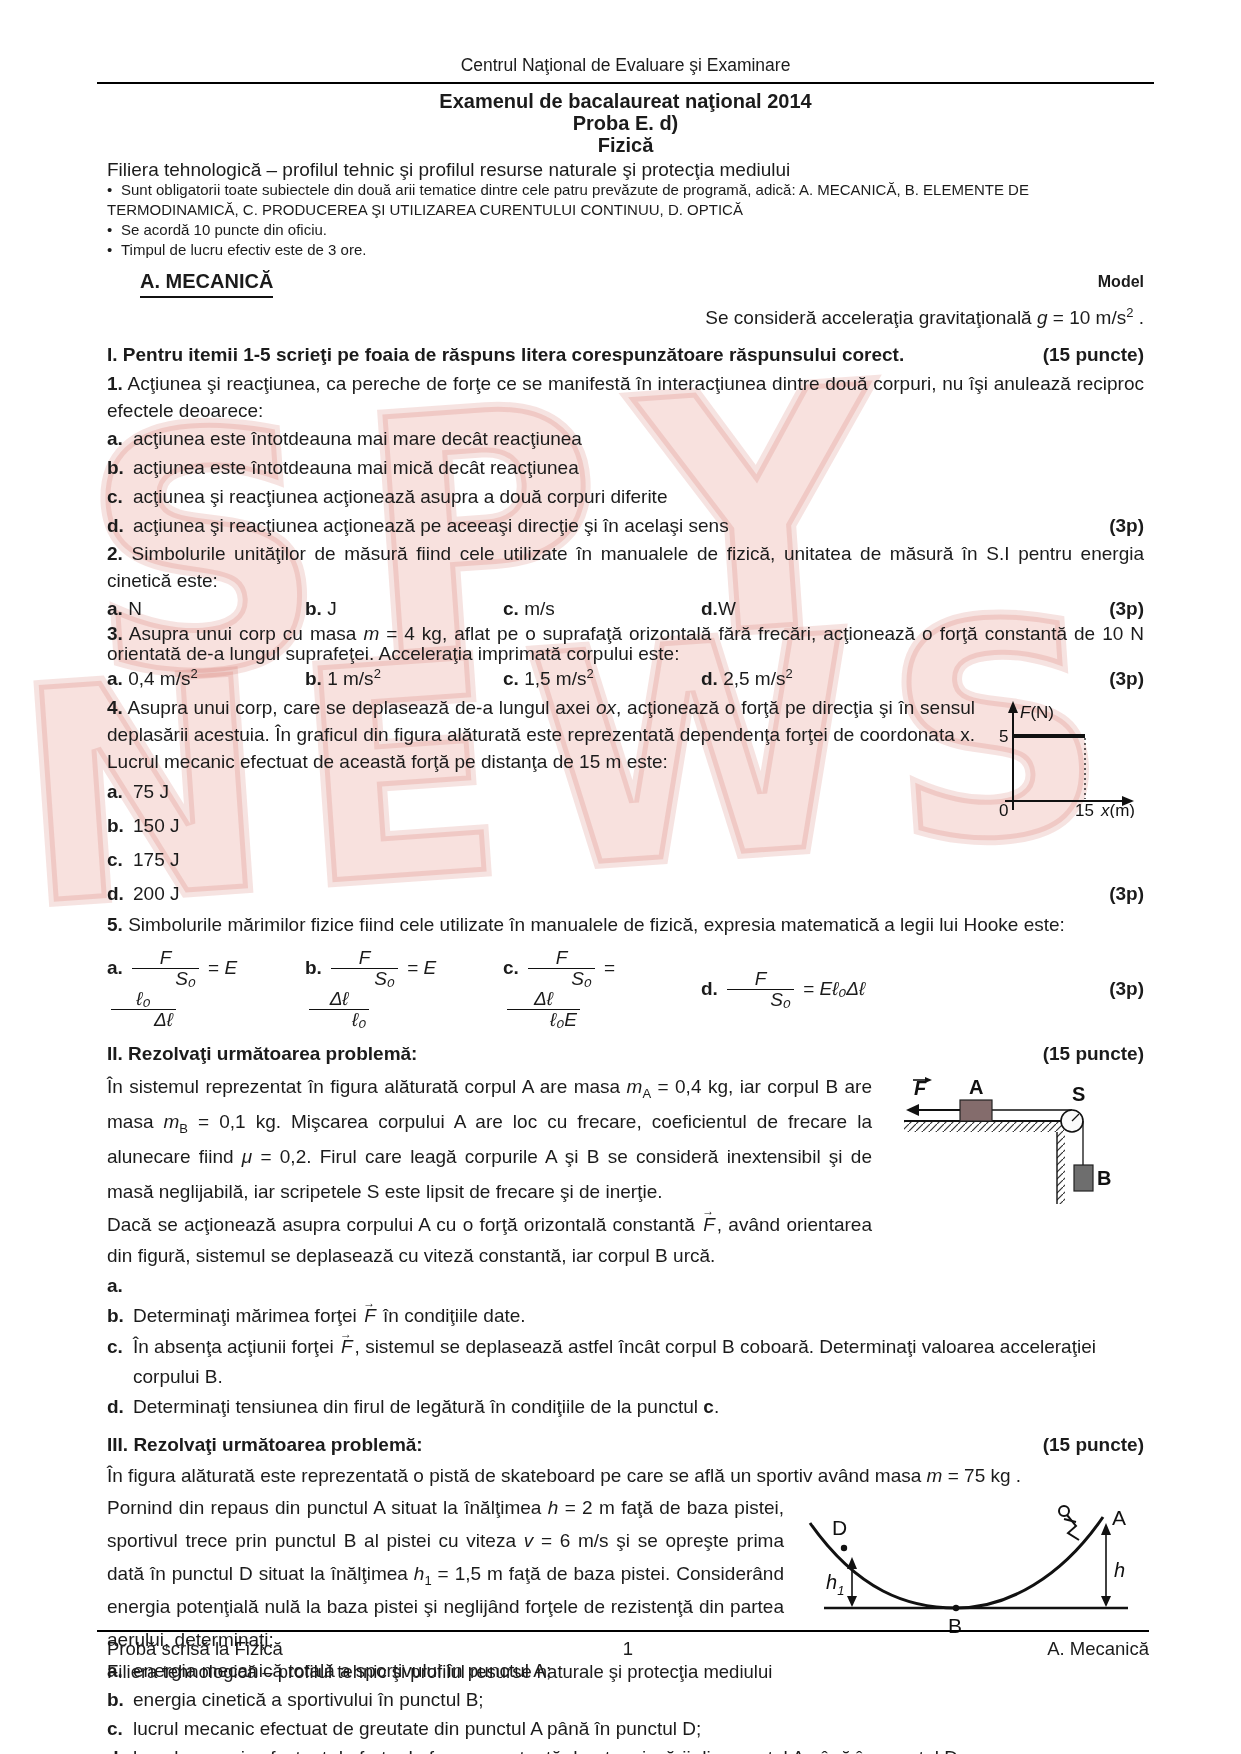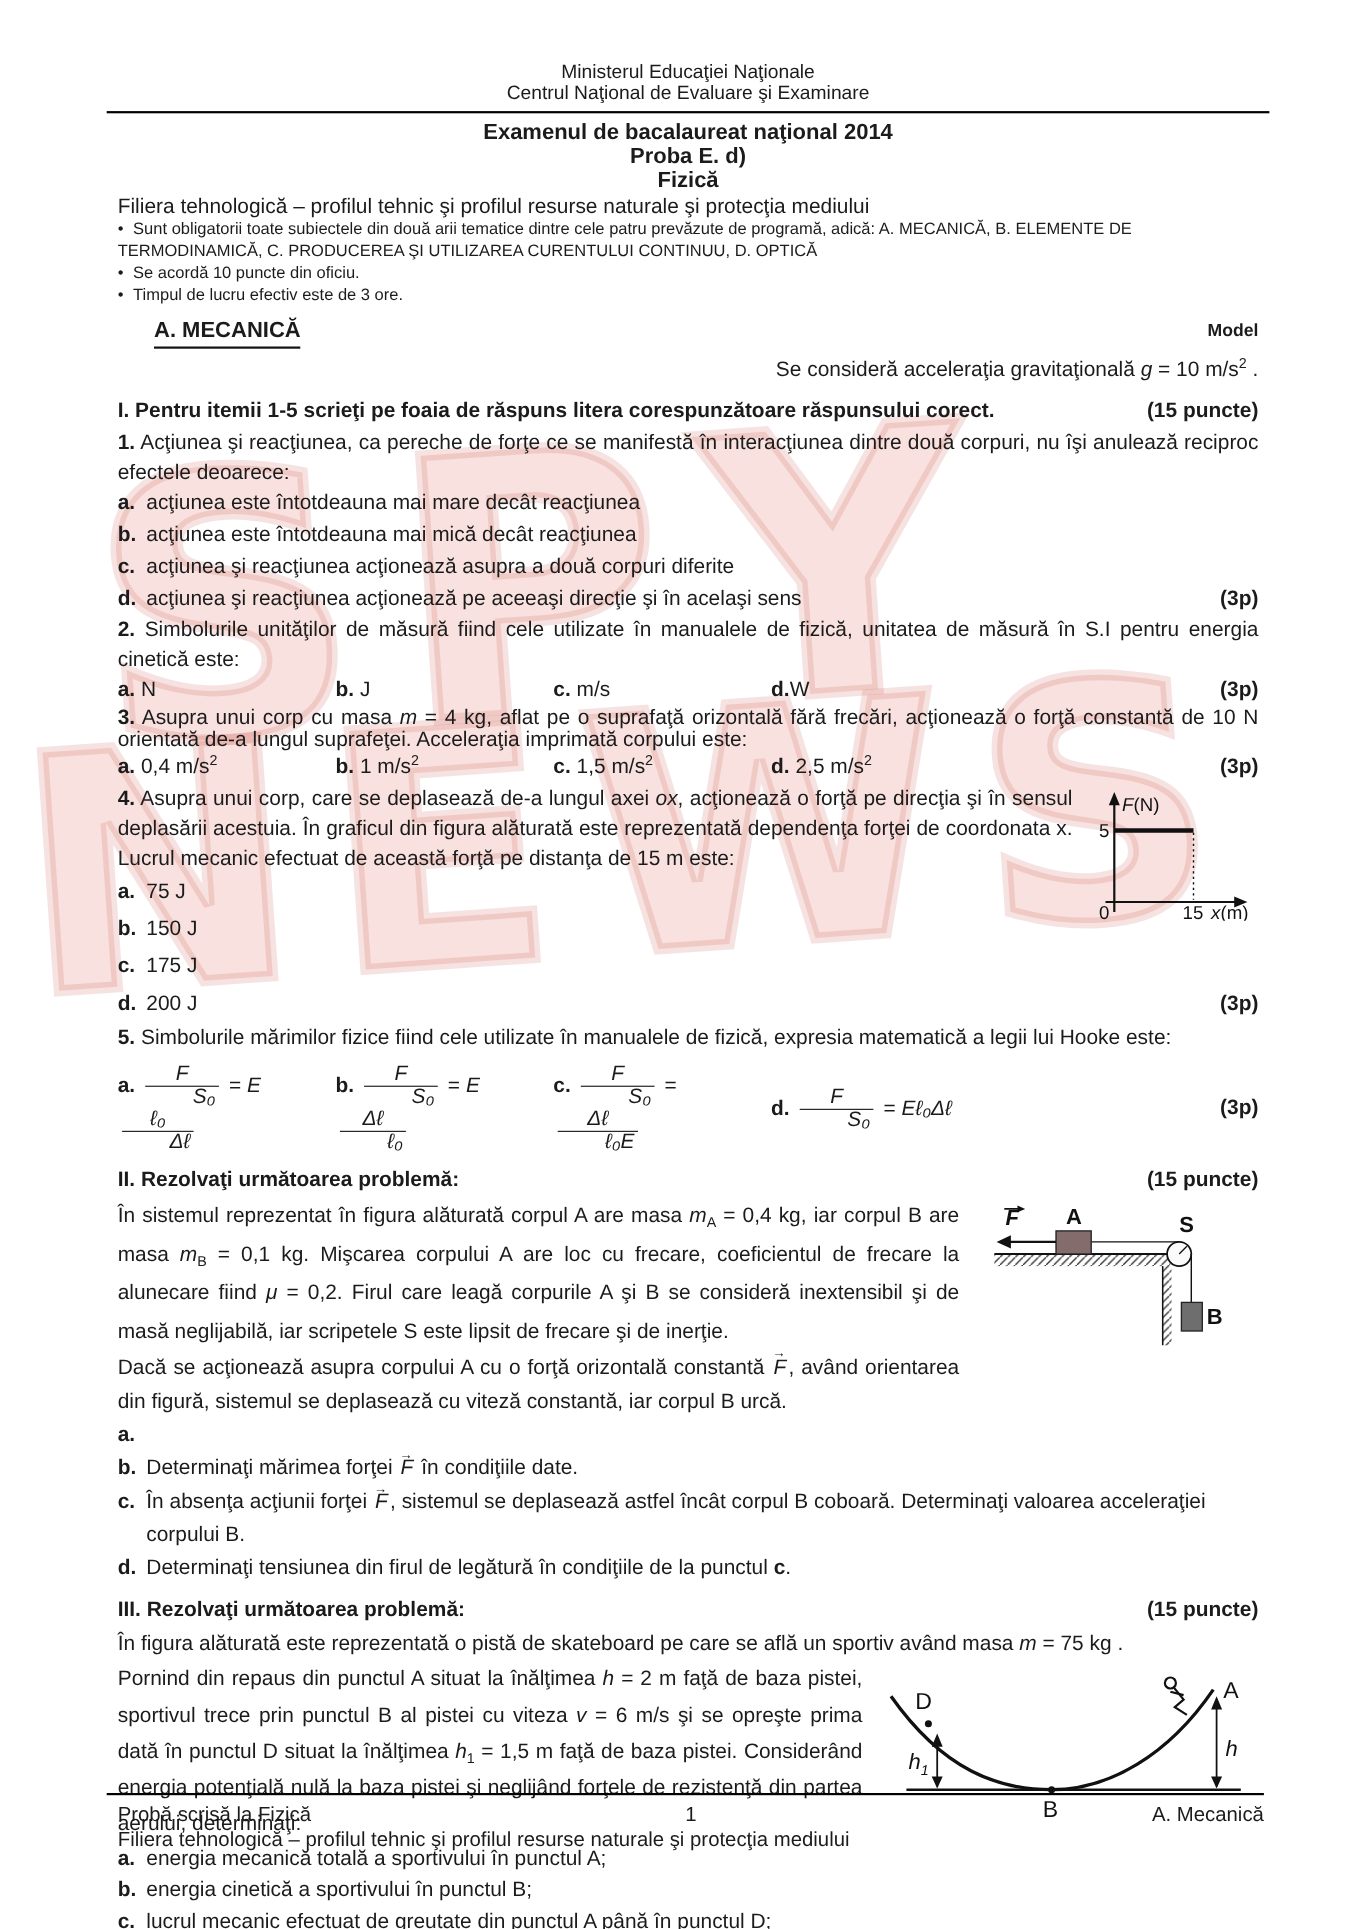--- a/index.html
+++ b/index.html
@@ -72,21 +72,20 @@
 </head>
 <body>
 
 <div class="page">
 
   <div class="wm wm1">SPY</div>
   <div class="wm wm2">NEWS</div>
 
   <div class="content">
 
-    <div class="hdr-c">Ministerul Educaţiei Naţionale</div>
     <div class="hdr-c">Centrul Naţional de Evaluare şi Examinare</div>
     <hr class="hdr-rule">
     <div class="title">Examenul de bacalaureat naţional 2014</div>
     <div class="title">Proba E. d)</div>
     <div class="title">Fizică</div>
     <div class="filiera">Filiera tehnologică – profilul tehnic şi profilul resurse naturale şi protecţia mediului</div>
 
     <div class="bul"><span class="dot">•</span><span>Sunt obligatorii toate subiectele din două arii tematice dintre cele patru prevăzute de programă, adică: A. MECANICĂ, B. ELEMENTE DE TERMODINAMICĂ, C. PRODUCEREA ŞI UTILIZAREA CURENTULUI CONTINUU, D. OPTICĂ</span></div>
     <div class="bul"><span class="dot">•</span><span>Se acordă 10 puncte din oficiu.</span></div>
     <div class="bul"><span class="dot">•</span><span>Timpul de lucru efectiv este de 3 ore.</span></div>

